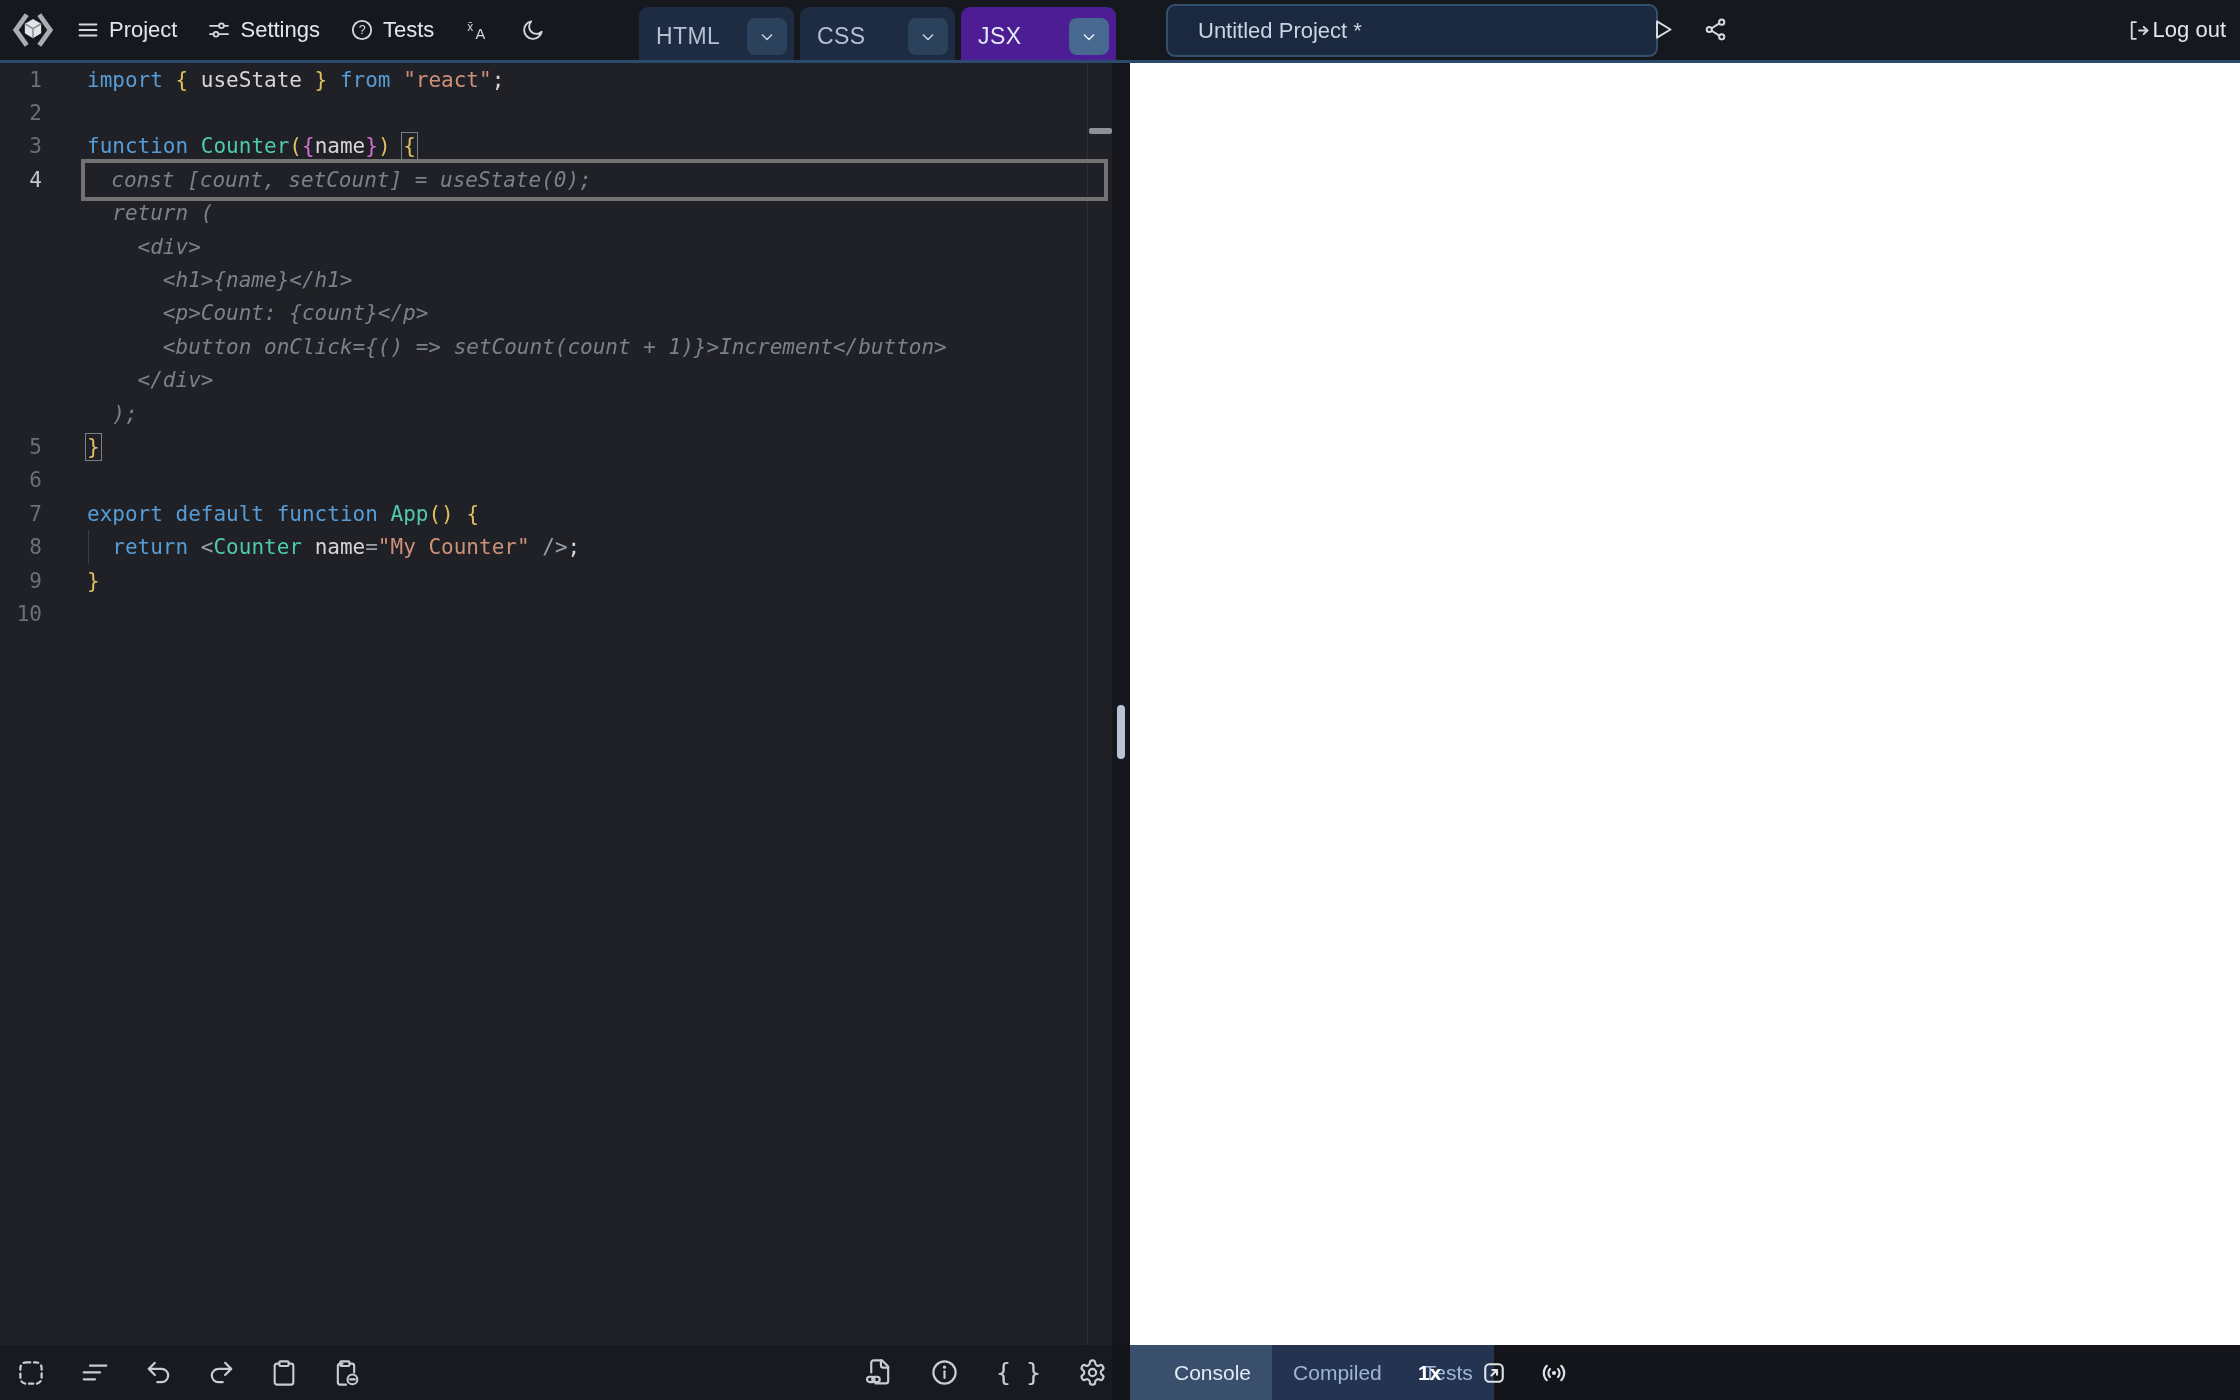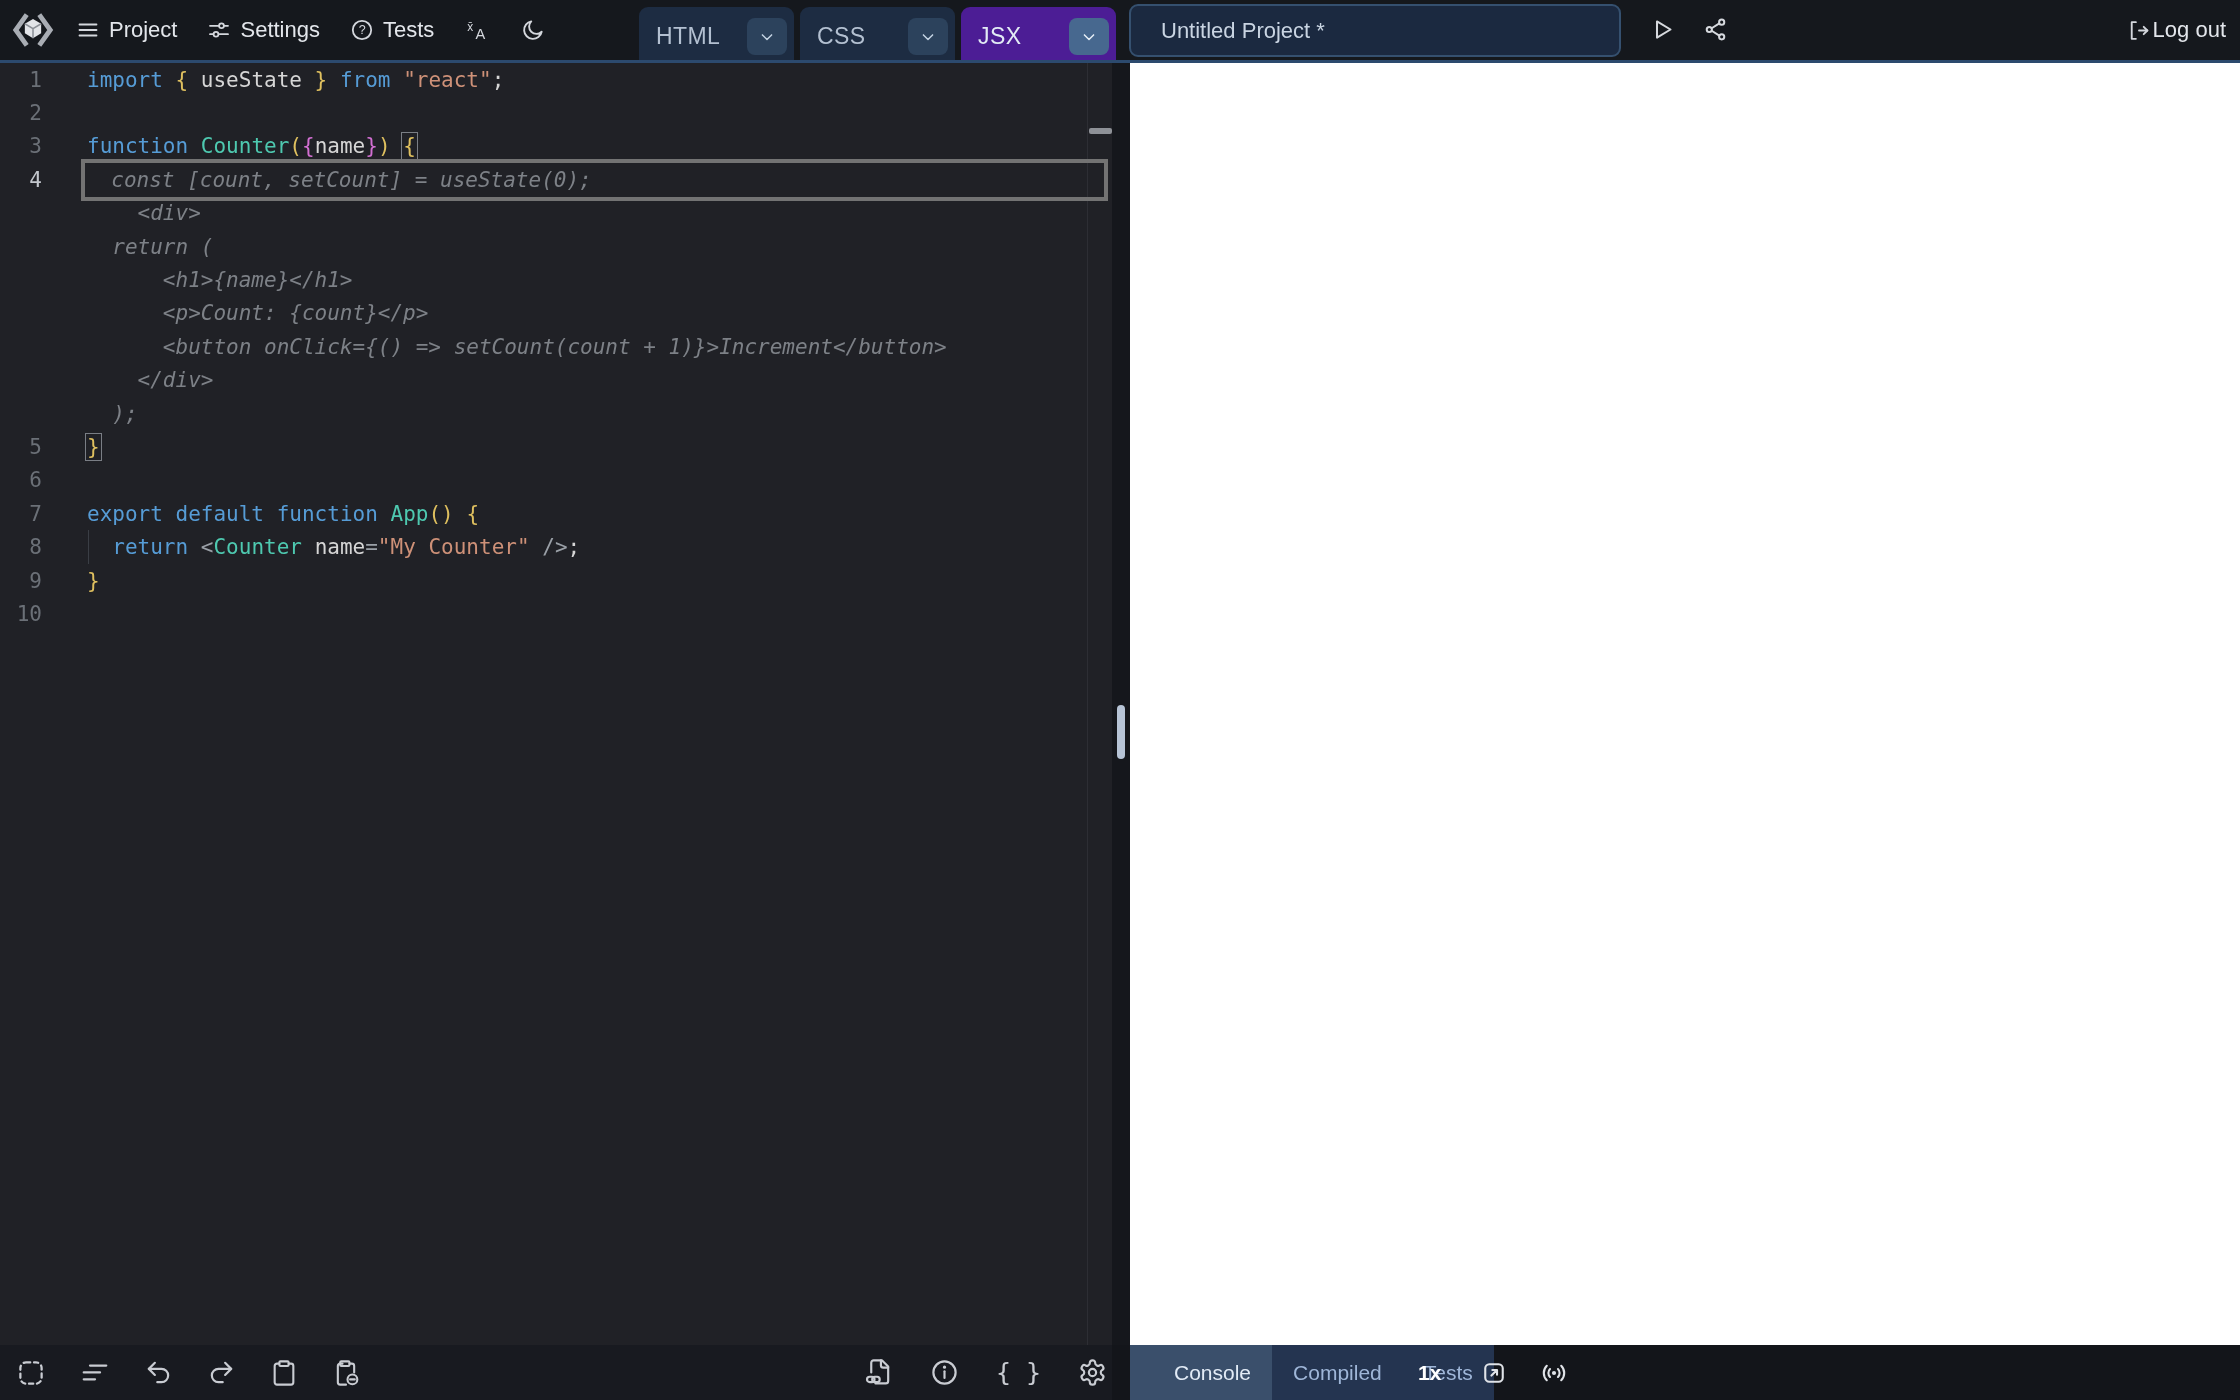--- a/index.html
+++ b/index.html
@@ -20,21 +20,21 @@
   #tabs{position:absolute;left:639px;top:7px;display:flex;gap:6px;height:53px;}
   .tab{width:155px;height:59px;background:#1d2c42;border-radius:9px 9px 3px 3px;
        display:flex;align-items:center;justify-content:space-between;cursor:pointer;}
   .tab .tlabel{margin-left:17px;font-size:23px;color:#b3c0d1;letter-spacing:.4px;}
   .tab .tdd{width:40px;height:37px;margin-right:7px;border-radius:8px;background:#2c425c;
             display:flex;align-items:center;justify-content:center;color:#c3d2e2;}
   .tab.active{background:#4c1d95;}
   .tab.active .tlabel{color:#e2ebf5;}
   .tab.active .tdd{background:#47688f;color:#e6eef7;}
 
-  #proj-input{position:absolute;left:1129px;top:4px;width:492px;height:53px;box-sizing:border-box;
+  #proj-input{position:absolute;left:1166px;top:4px;width:492px;height:53px;box-sizing:border-box;
       background:#1b2940;border:2px solid #35506f;border-radius:9px;color:#c9d4e2;
       font-size:22px;font-family:"Liberation Sans",sans-serif;padding:0 0 0 30px;outline:none;}
   #run-btn{position:absolute;left:1648px;top:16px;color:#d6d9de;cursor:pointer;}
   #share-btn{position:absolute;left:1702px;top:16px;color:#d6d9de;cursor:pointer;}
   #logout{position:absolute;right:14px;top:0;height:60px;display:flex;align-items:center;gap:2px;
           color:#e3e6eb;font-size:22px;cursor:pointer;}
   #logout .mic{color:#d4d7dd;}
 
   
   #editor{position:absolute;left:0;top:63px;width:1112px;height:1282px;background:#202126;overflow:hidden;}
@@ -207,25 +207,25 @@
         <div class="crow">
           <span class="ln">3</span>
           <span class="cl"><span class="seg-kw">function</span><span class="seg-pl"> </span><span class="seg-comp">Counter</span><span class="seg-gold">(</span><span class="seg-mag">{</span><span class="seg-pl">name</span><span class="seg-mag">}</span><span class="seg-gold">)</span><span class="seg-pl"> </span><span class="seg-gold bm">{</span></span>
         </div>
         <div class="crow">
           <span class="ln active">4</span>
           <span class="cl boxed"><span class="seg-ghost">  const [count, setCount] = useState(0);</span></span>
         </div>
         <div class="crow">
           <span class="ln"></span>
+          <span class="cl"><span class="seg-ghost">  return (</span></span>
+        </div>
+        <div class="crow">
+          <span class="ln"></span>
           <span class="cl"><span class="seg-ghost">    &lt;div&gt;</span></span>
-        </div>
-        <div class="crow">
-          <span class="ln"></span>
-          <span class="cl"><span class="seg-ghost">  return (</span></span>
         </div>
         <div class="crow">
           <span class="ln"></span>
           <span class="cl"><span class="seg-ghost">      &lt;h1&gt;{name}&lt;/h1&gt;</span></span>
         </div>
         <div class="crow">
           <span class="ln"></span>
           <span class="cl"><span class="seg-ghost">      &lt;p&gt;Count: {count}&lt;/p&gt;</span></span>
         </div>
         <div class="crow">

